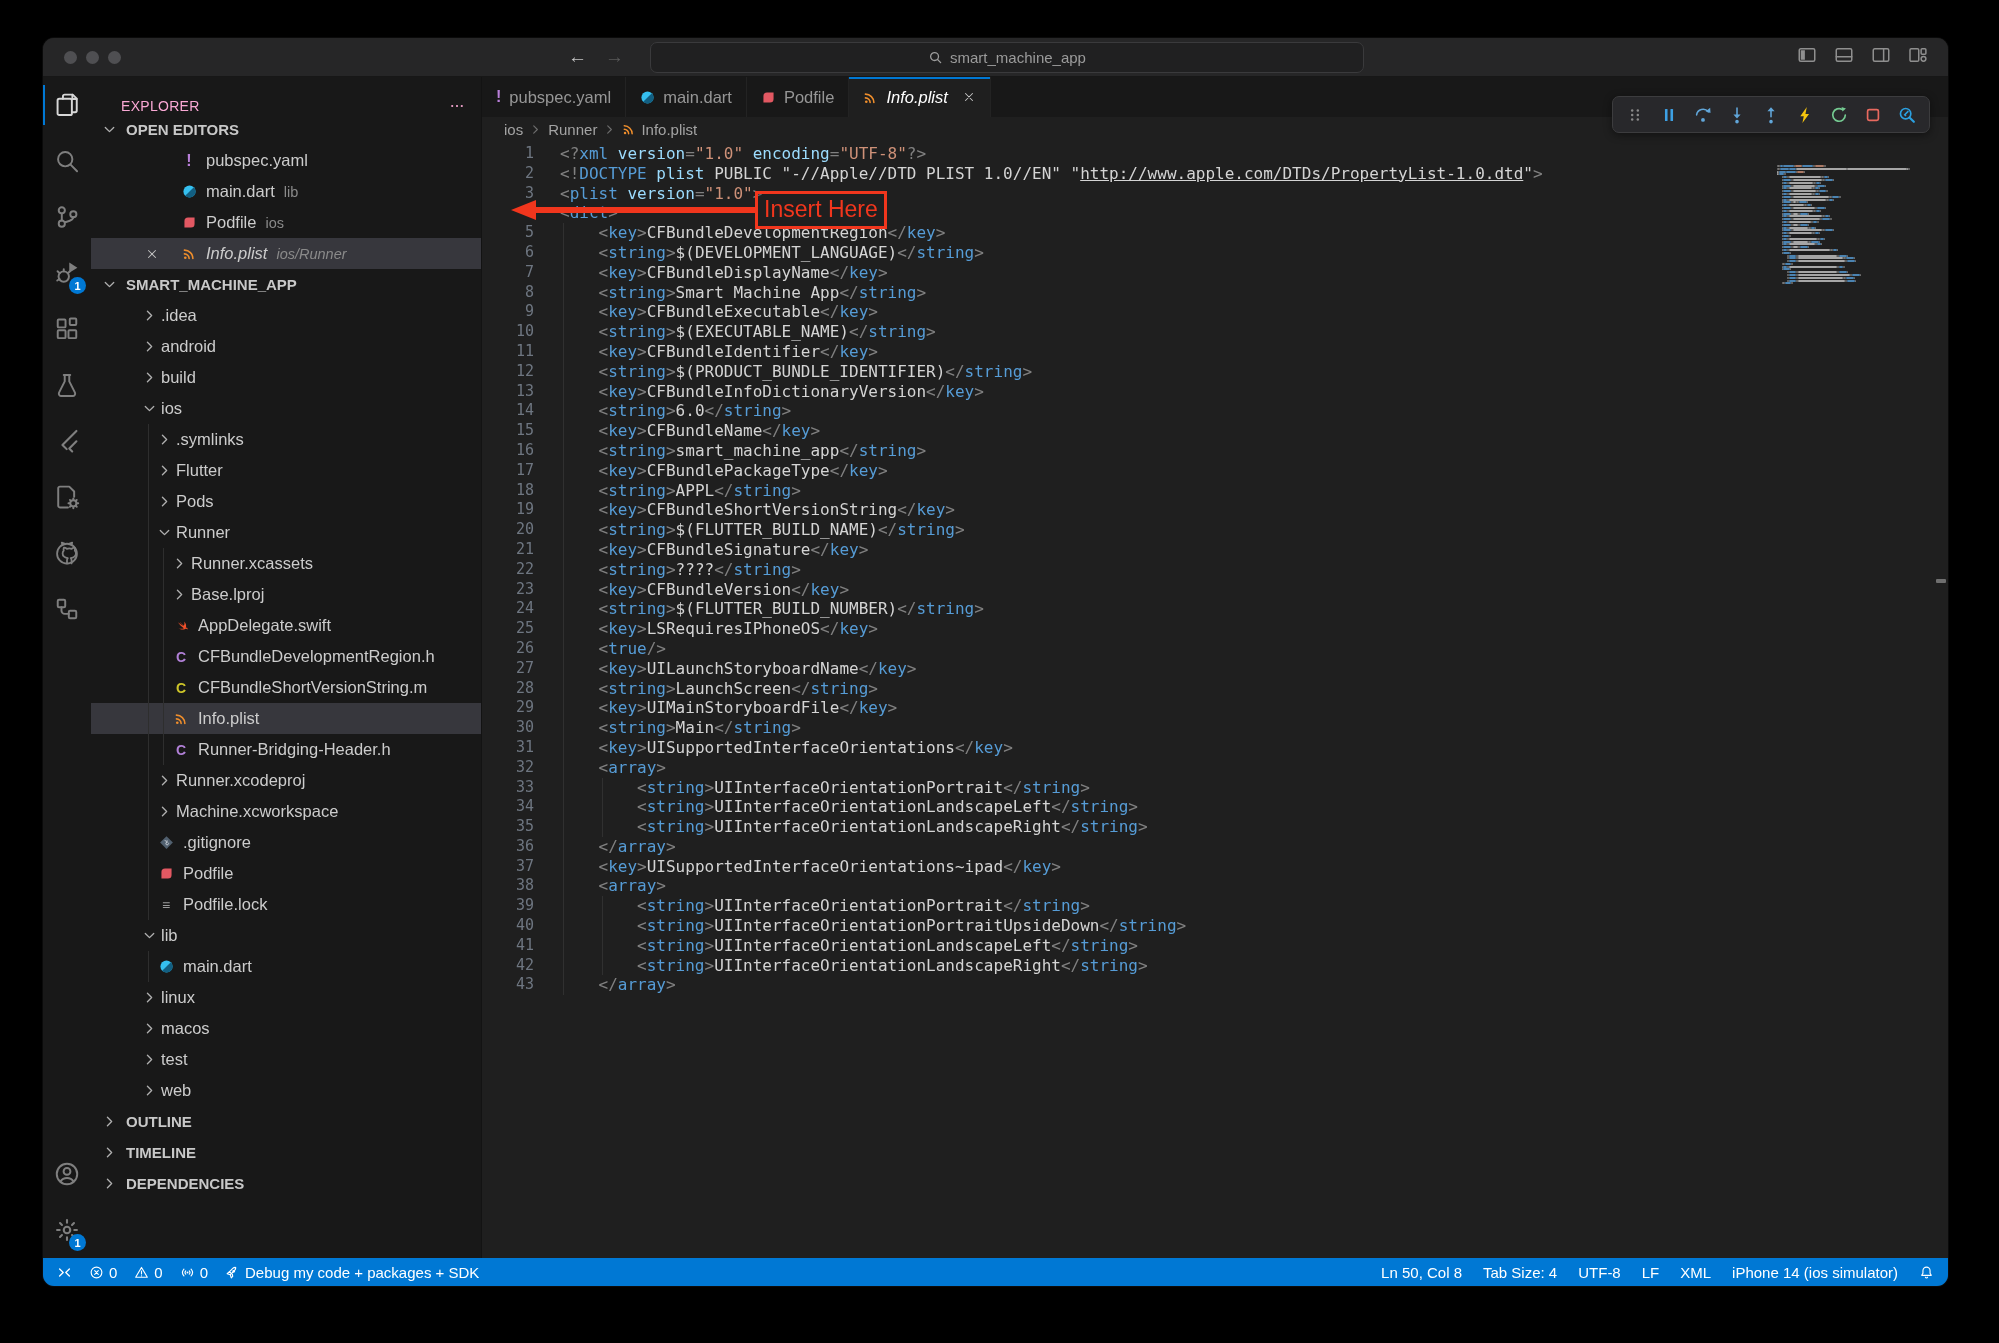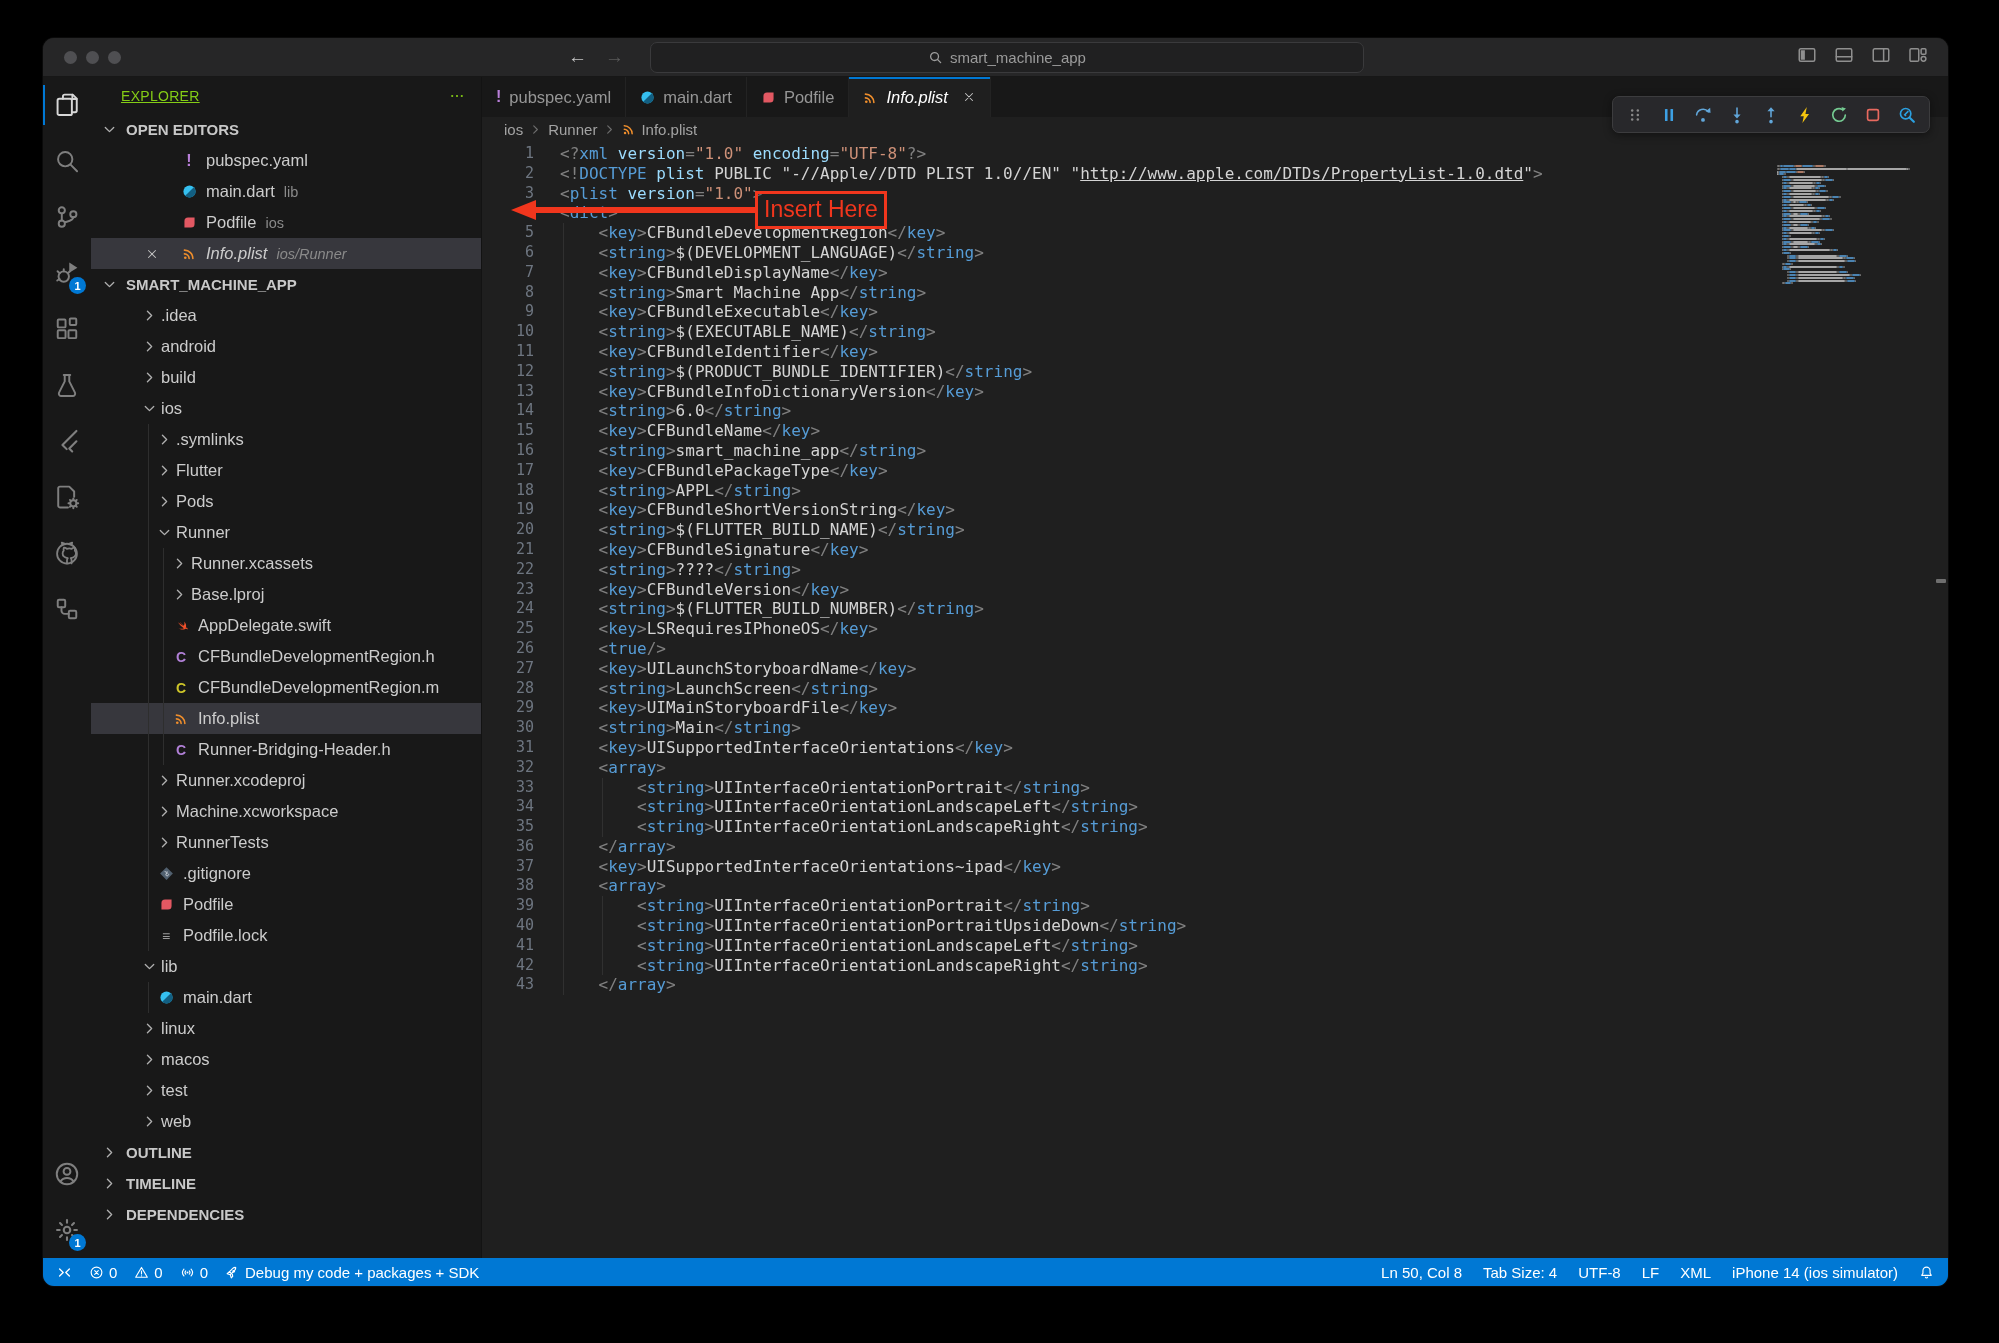--- a/index.html
+++ b/index.html
@@ -20,21 +20,21 @@
   .main{flex:1;display:flex;min-height:0;}
   .activitybar{width:48px;background:#181818;display:flex;flex-direction:column;align-items:center;flex:0 0 auto;}
   .ab-item{width:48px;height:56px;display:flex;align-items:center;justify-content:center;color:#7f7f7f;position:relative;}
   .ab-item.active{color:#d7d7d7;}
   .ab-item.active::before{content:"";position:absolute;left:0;top:8px;bottom:8px;width:2px;background:#0078d4;}
   .ab-spacer{flex:1;}
   .badge{position:absolute;right:5px;bottom:7px;min-width:17px;height:17px;border-radius:9px;background:#0078d4;
          color:#fff;font-size:11px;display:flex;align-items:center;justify-content:center;font-weight:bold;}
   
   .sidebar{width:390px;background:#181818;flex:0 0 auto;display:flex;flex-direction:column;border-right:1px solid #131313;overflow:hidden;}
-  .sb-header{height:37px;display:flex;align-items:center;padding:0 16px 0 30px;color:#84cc16;font-size:14px;letter-spacing:.3px;flex:0 0 auto;text-decoration:underline;}
+  .sb-header{height:37px;display:flex;align-items:flex-end;padding:0 16px 0 30px;color:#f9a8d4;font-size:14px;letter-spacing:.3px;flex:0 0 auto;}
   .sb-header .sp{flex:1;}
   .sb-body{flex:1;overflow:hidden;font-size:16.5px;color:#cccccc;}
   .secrow{height:31px;display:flex;align-items:center;gap:5px;padding-left:10px;font-weight:bold;font-size:15px;color:#c8c8c8;}
   .oerow,.trow{height:31px;display:flex;align-items:center;position:relative;cursor:default;}
   .oerow{padding-left:88px;}
   .oerow .closeslot{position:absolute;left:54px;width:18px;color:#c0c0c0;display:flex;}
   .sel{background:#37373d;}
   .fic{width:20px;display:flex;justify-content:center;margin-right:7px;flex:0 0 auto;}
   .lbl{white-space:nowrap;}
   .desc{margin-left:9px;color:#8a8a8a;font-size:14.5px;white-space:nowrap;}
@@ -429,21 +429,21 @@
                 <span class="cfile c-purple">C</span>
               </span>
               <span class="lbl" data-name="tree-label">CFBundleDevelopmentRegion.h</span>
             </div>
             <div class="trow" data-name="tree-item-generatedpluginregistrant-m" style="padding-left: 80px;">
               <span class="guide" data-name="indent-guide" style="left: 57px;"></span>
               <span class="guide" data-name="indent-guide" style="left: 72px;"></span>
               <span class="ic fic" data-name="c-impl-icon">
                 <span class="cfile c-yellow">C</span>
               </span>
-              <span class="lbl" data-name="tree-label">CFBundleDevelopmentRegion.m</span>
+              <span class="lbl" data-name="tree-label">CFBundleShortVersionString.m</span>
             </div>
             <div class="trow sel" data-name="tree-item-info-plist" style="padding-left: 80px;">
               <span class="guide" data-name="indent-guide" style="left: 57px;"></span>
               <span class="guide" data-name="indent-guide" style="left: 72px;"></span>
               <span class="ic fic" data-name="plist-icon">
                 <svg viewBox="0 0 16 16" width="15" height="15" fill="none" stroke="#ef8e2c" stroke-width="1.7" stroke-linecap="round">
                   <path d="M2.6 8.4a5 5 0 0 1 5 5"></path>
                   <path d="M2.6 4.4a9 9 0 0 1 9 9"></path>
                   <circle cx="3.5" cy="12.5" r="1.4" fill="#ef8e2c" stroke="none"></circle>
                 </svg>
@@ -468,29 +468,20 @@
               <span class="lbl" data-name="tree-label">Runner.xcodeproj</span>
             </div>
             <div class="trow" data-name="tree-item-runner-xcworkspace" style="padding-left: 65px;">
               <span class="guide" data-name="indent-guide" style="left: 57px;"></span>
               <span class="ic chev" data-name="chev-right">
                 <svg viewBox="0 0 16 16" width="15" height="15" fill="none" stroke="currentColor" stroke-width="1.4" stroke-linecap="round" stroke-linejoin="round">
                   <path d="M5.8 3.5L10.3 8l-4.5 4.5"></path>
                 </svg>
               </span>
               <span class="lbl" data-name="tree-label">Machine.xcworkspace</span>
-            </div>
-            <div class="trow" data-name="tree-item-runnertests" style="padding-left: 65px;">
-              <span class="guide" data-name="indent-guide" style="left: 57px;"></span>
-              <span class="ic chev" data-name="chev-right">
-                <svg viewBox="0 0 16 16" width="15" height="15" fill="none" stroke="currentColor" stroke-width="1.4" stroke-linecap="round" stroke-linejoin="round">
-                  <path d="M5.8 3.5L10.3 8l-4.5 4.5"></path>
-                </svg>
-              </span>
-              <span class="lbl" data-name="tree-label">RunnerTests</span>
             </div>
             <div class="trow" data-name="tree-item-gitignore" style="padding-left: 65px;">
               <span class="guide" data-name="indent-guide" style="left: 57px;"></span>
               <span class="ic fic" data-name="git-icon">
                 <svg viewBox="0 0 16 16" width="15" height="15">
                   <path fill="#51606f" d="M8 1.2L14.8 8 8 14.8 1.2 8z"></path>
                   <path d="M6 5.3l2.6 2.6M8.6 5.6v2.2a1.4 1.4 0 1 0 1 .3" stroke="#cfd6dd" stroke-width="0.9" fill="none"></path>
                 </svg>
               </span>
               <span class="lbl" data-name="tree-label">.gitignore</span>

